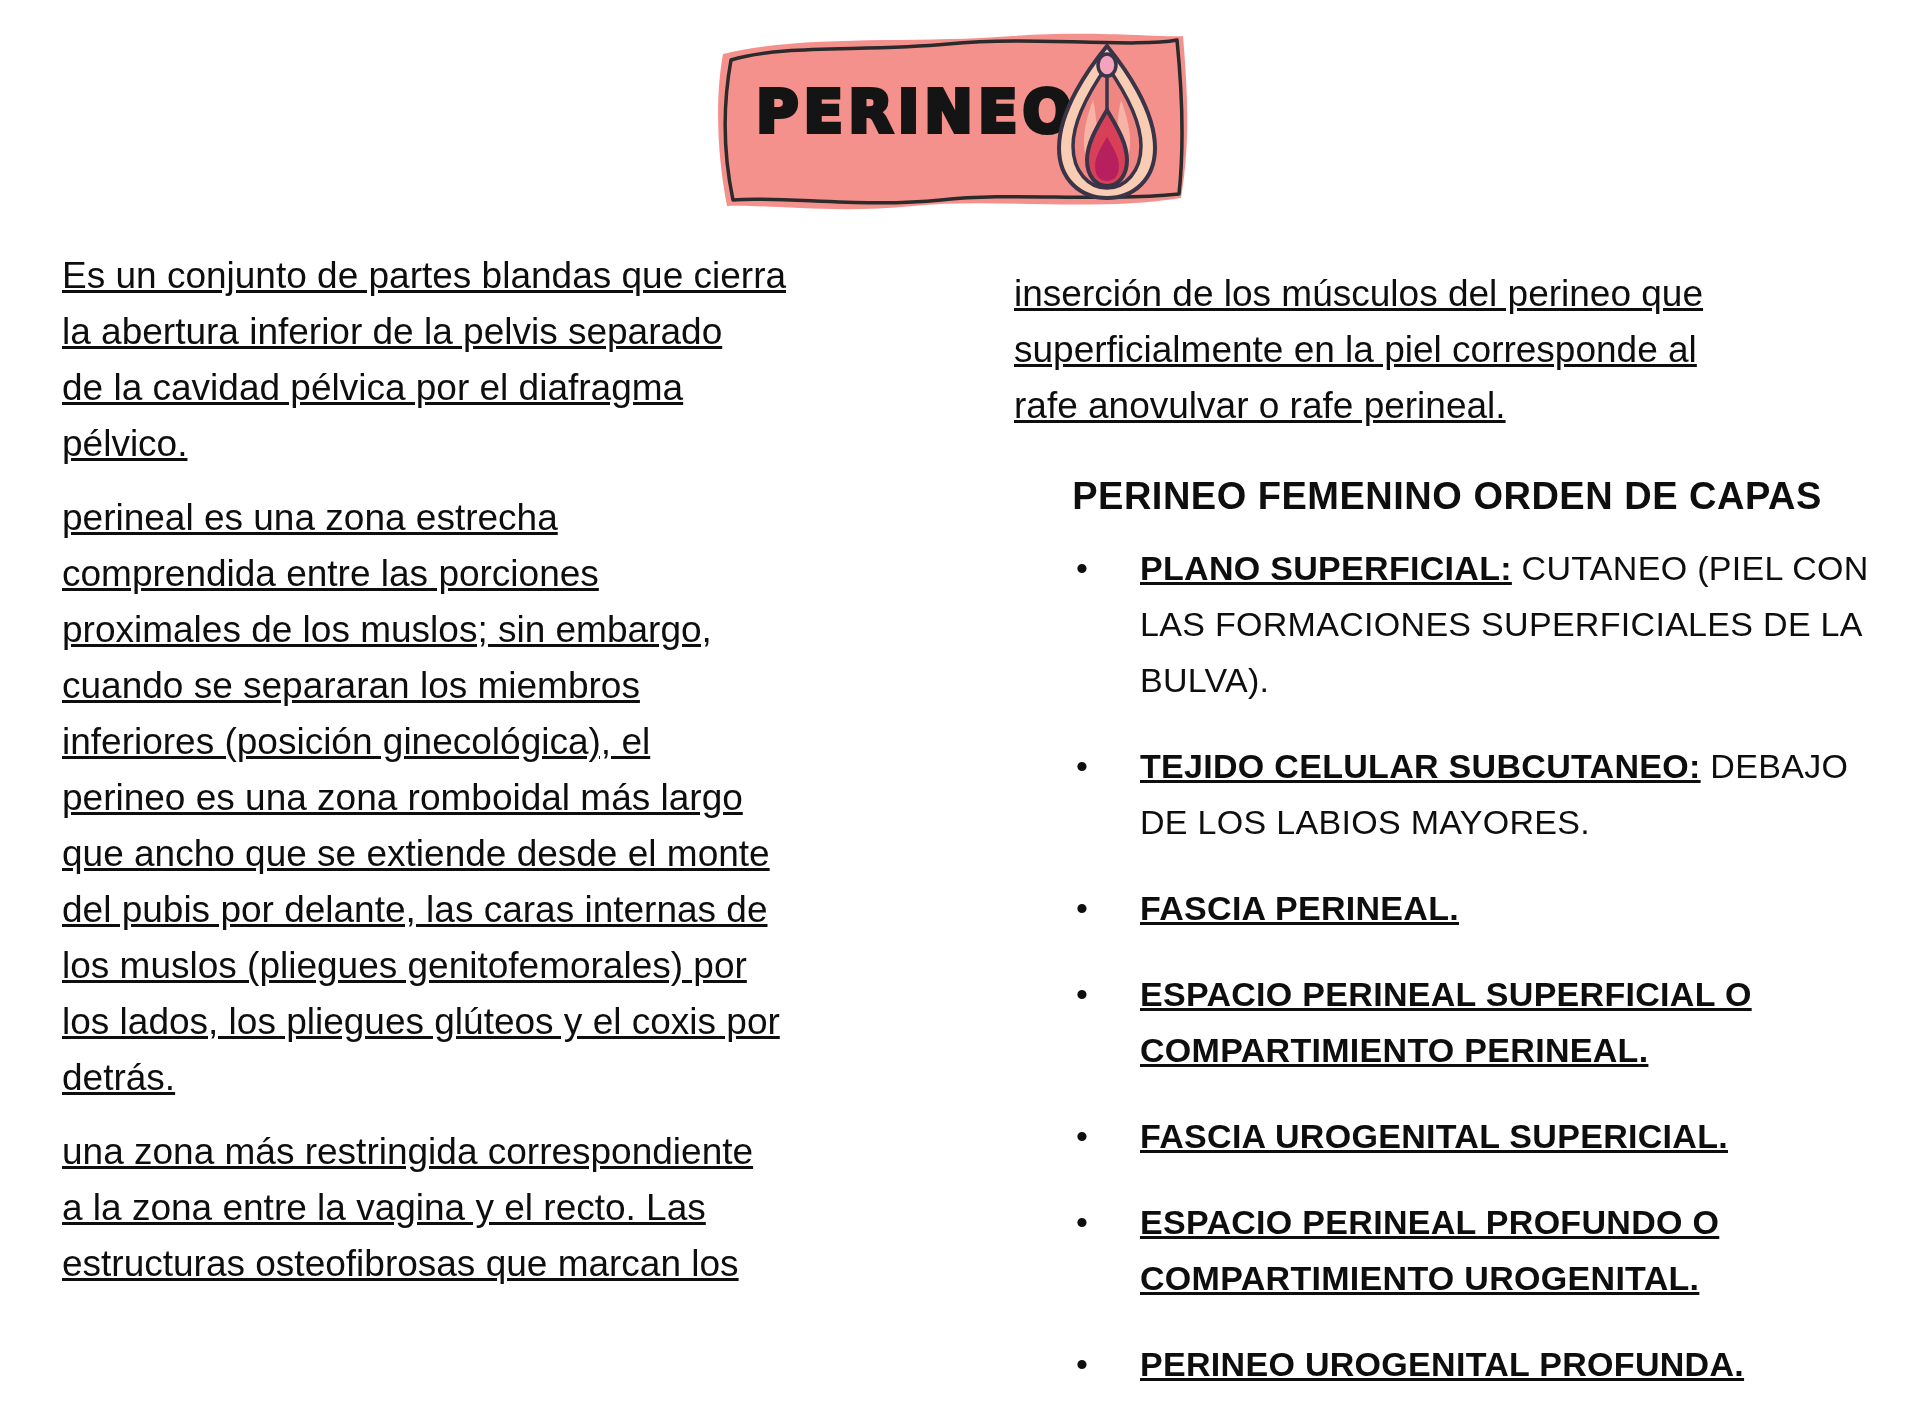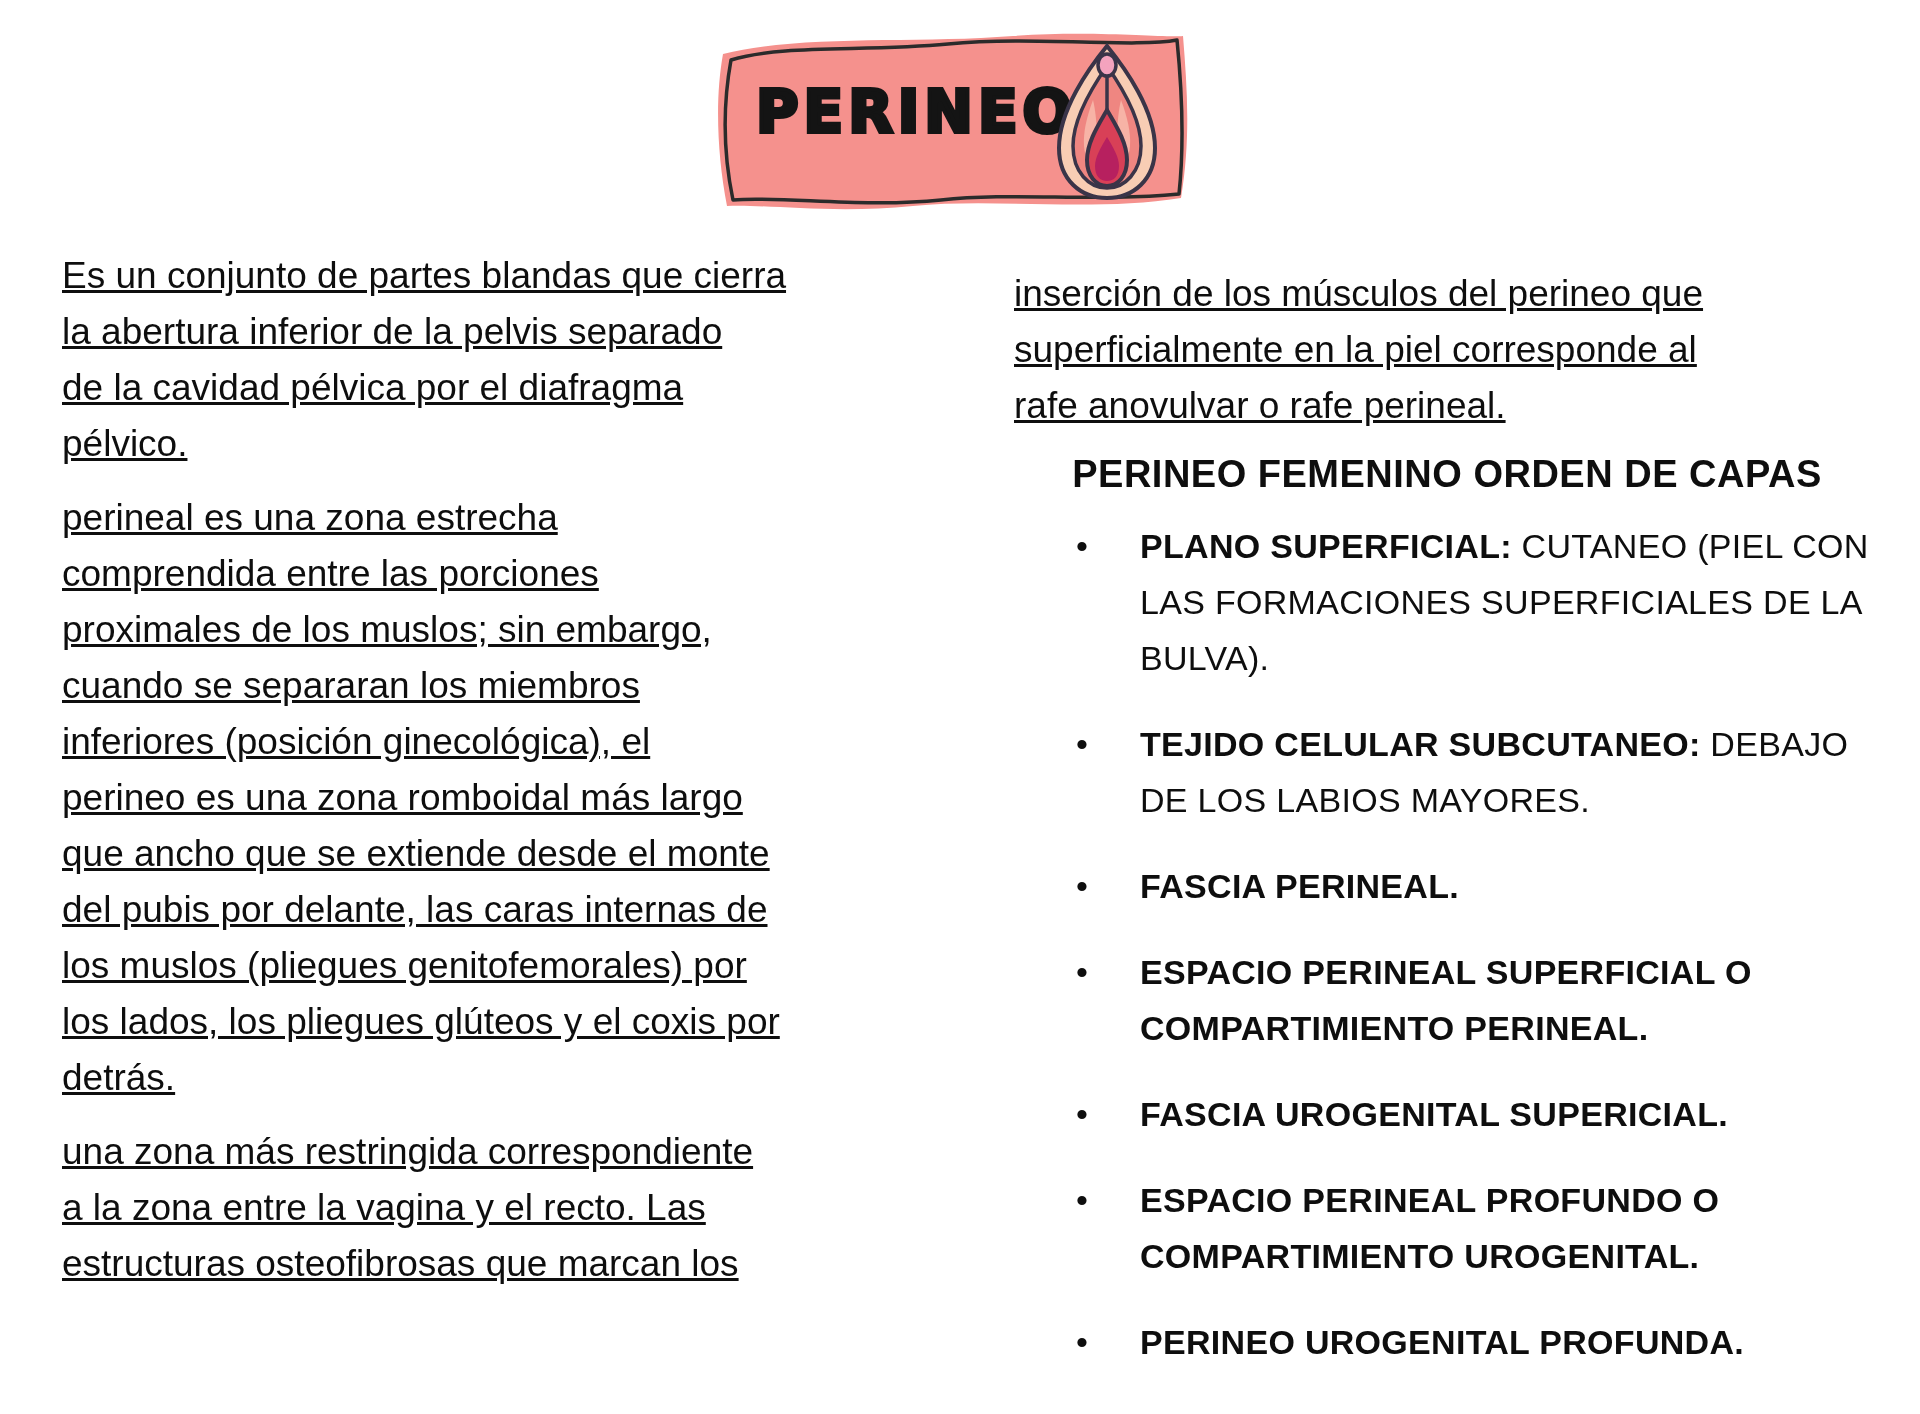--- a/index.html
+++ b/index.html
@@ -28,21 +28,21 @@
   
   .col-left{
     position:absolute;left:62px;top:248px;width:890px;
     font-size:37px;line-height:56px;
   }
   .col-right{
     position:absolute;left:1014px;top:266px;width:866px;
     font-size:37px;line-height:56px;
   }
   .para{margin:0 0 18px 0;}
-  .col-right .para{margin-bottom:12px;}
+  .col-right .para{margin-bottom:34px;}
   .line{white-space:nowrap;text-decoration:underline;}
 
   .heading{
     font-size:38px;font-weight:700;line-height:56px;
     text-align:center;white-space:nowrap;
     margin:0 0 16px 0;letter-spacing:0.5px;
   }
 
   ul.layers{list-style:none;margin:0;padding:0;}
   ul.layers li{
@@ -50,21 +50,21 @@
     padding-left:126px;
     margin:0 0 30px 0;
     font-size:34px;line-height:56px;
     max-width:770px;
     letter-spacing:0.3px;
   }
   ul.layers li .dot{
     position:absolute;left:62px;top:0;
     font-size:34px;
   }
-  .b{font-weight:700;}
+  .b{font-weight:700;text-decoration:underline;}
   .r{font-weight:400;}
 </style>
 </head>
 <body>
 
 <div class="page">
 
   <div class="banner">
     <svg class="bg" viewBox="0 0 482 188" aria-hidden="true">
 

